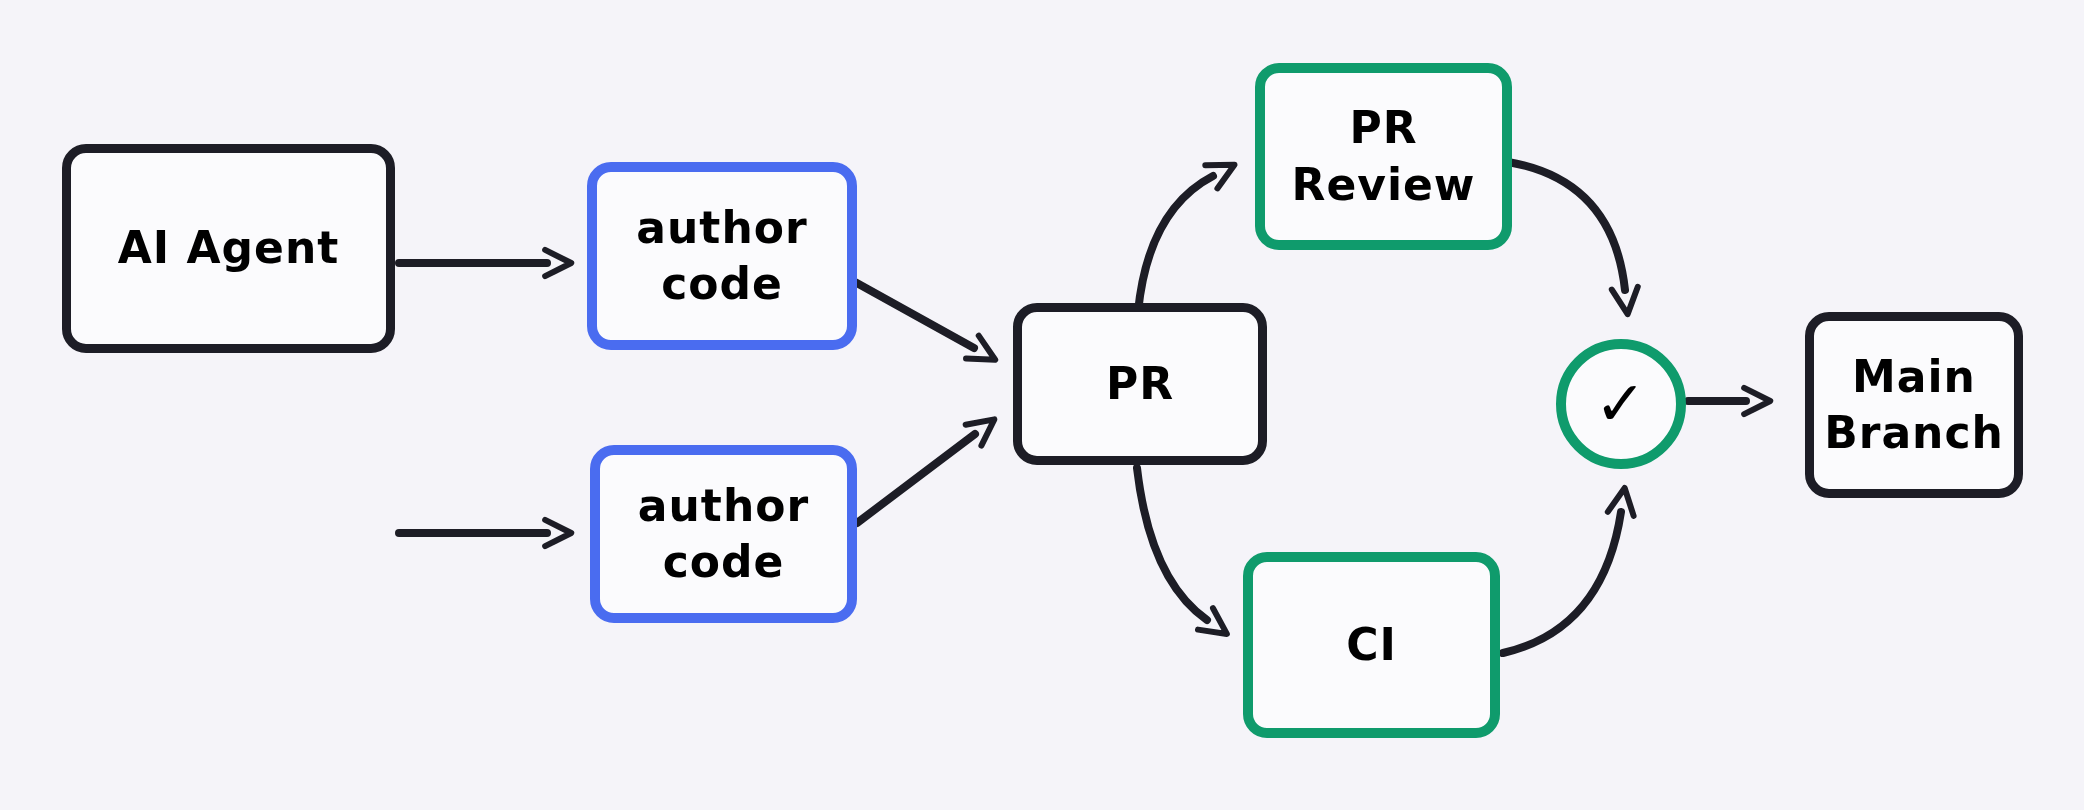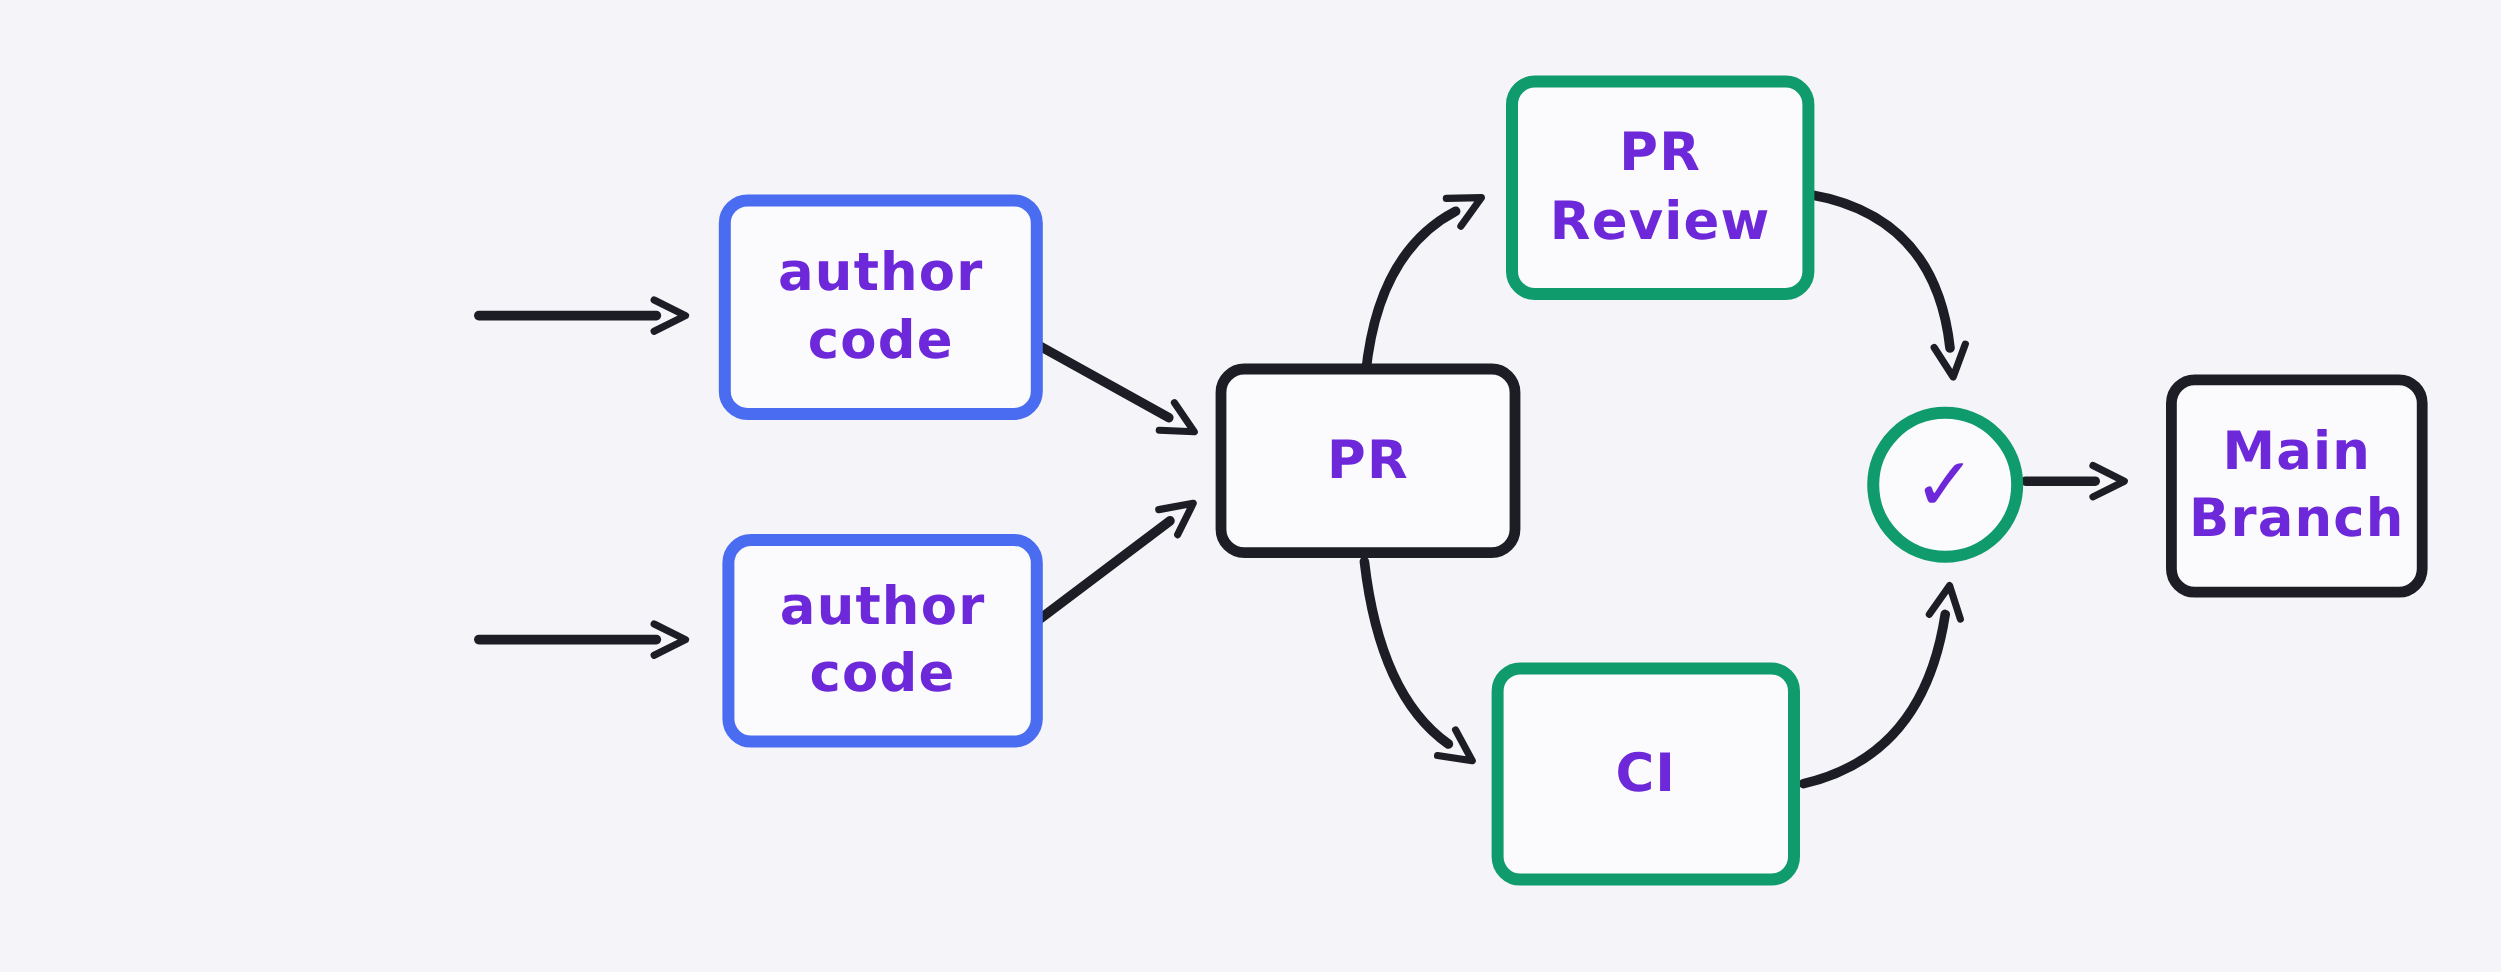--- a/index.html
+++ b/index.html
@@ -14,30 +14,30 @@
   .node {
     position: absolute;
     box-sizing: border-box;
     background: #fbfbfd;
     border: 9px solid #1d1d26;
     border-radius: 24px;
     display: flex;
     align-items: center;
     justify-content: center;
     text-align: center;
-    color: #6d28d9;
+    color: #000000;
     font-weight: bold;
     font-size: 44px;
     line-height: 1.28;
     letter-spacing: 1px;
     white-space: pre-line;
     cursor: default;
   }
   .stroke-black { border-color: #1d1d26; }
-  .stroke-blue  { border-color: #4a6cf0; border-width: 10px; margin-left: 12px; }
+  .stroke-blue  { border-color: #4a6cf0; border-width: 10px; }
   .stroke-green { border-color: #0f9b6c; border-width: 10px; }
   .circle-node {
     border-radius: 50%;
     font-size: 62px;
     line-height: 1;
   }
   #edges {
     position: absolute;
     left: 0; top: 0;
     width: 2084px;
@@ -68,20 +68,23 @@
     <path class="edge" marker-end="url(#arrow)" d="M399 533 L547 533"></path>
     <path class="edge" marker-end="url(#arrow)" d="M855 282 L974 348"></path>
     <path class="edge" marker-end="url(#arrow)" d="M857 523 L975 434"></path>
     <path class="edge" marker-end="url(#arrow)" d="M1138 312 Q1148 210 1213 176"></path>
     <path class="edge" marker-end="url(#arrow)" d="M1508 162 Q1613 180 1625 290"></path>
     <path class="edge" marker-end="url(#arrow)" d="M1137 468 Q1150 580 1207 620"></path>
     <path class="edge" marker-end="url(#arrow)" d="M1503 653 Q1603 630 1621 512"></path>
     <path class="edge" marker-end="url(#arrow)" d="M1688 401 L1746 401"></path>
   </svg>
 
+  <div class="node stroke-black" style="left:62px; top:144px; width:333px; height:209px;">
+    <span>AI Agent</span>
+  </div>
 
 
   <div class="node stroke-blue" style="left:587px; top:162px; width:270px; height:188px;">
     <span>author
 code</span>
   </div>
 
   <div class="node stroke-blue" style="left:590px; top:445px; width:267px; height:178px;">
     <span>author
 code</span>

